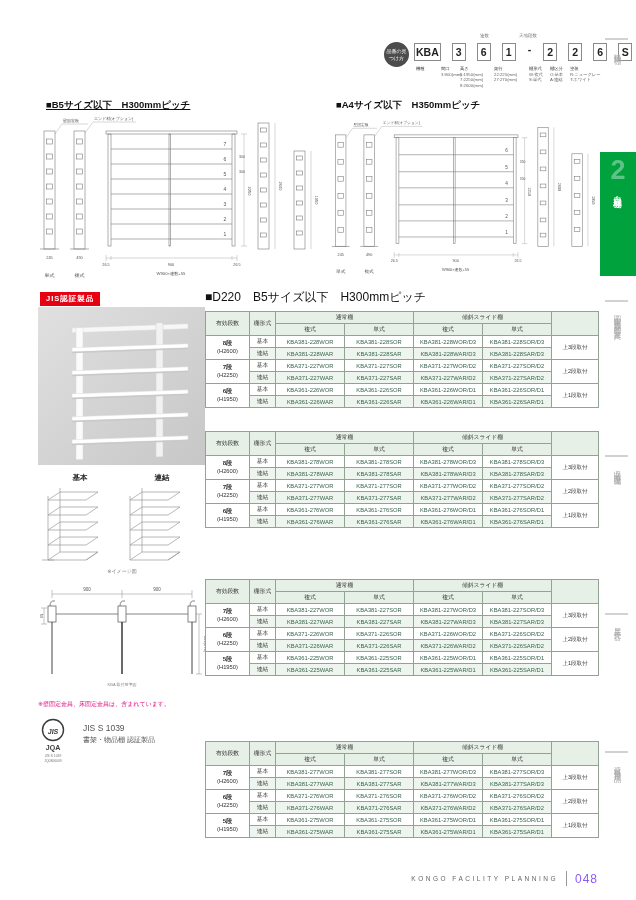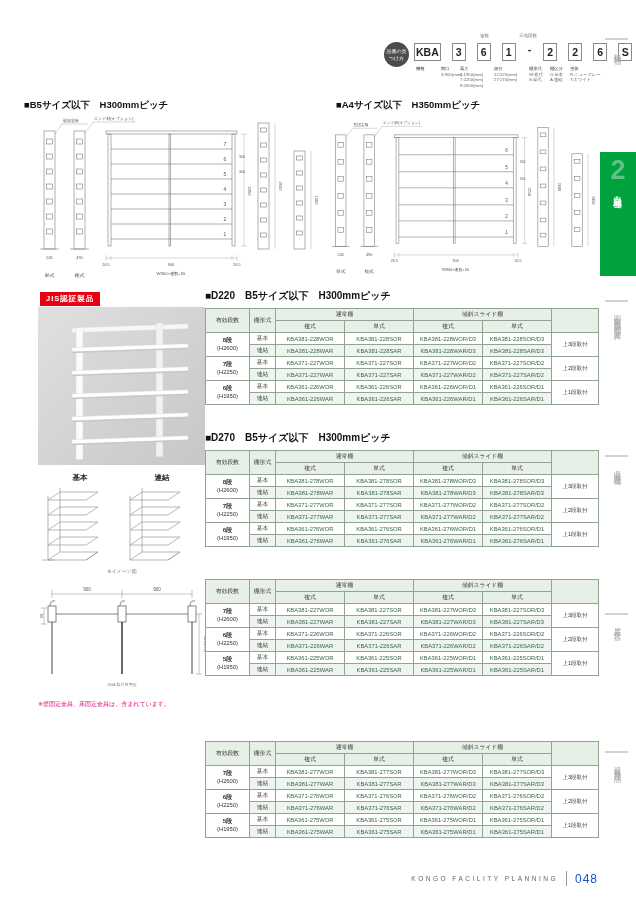--- a/index.html
+++ b/index.html
@@ -19,21 +19,21 @@
   .toplabel.t1{left:96px;top:3px;}
   .toplabel.t2{left:135px;top:3px;}
   .annos{position:absolute;left:30px;top:36px;width:186px;height:30px;}
   .anno{position:absolute;top:0;font-size:4.3px;color:#666;line-height:1.3;white-space:nowrap;}
   .anno .albl{color:#3a3a3a;}
   .anno.a1{left:2px;}  .anno.a2{left:27px;} .anno.a3{left:46px;} .anno.a4{left:80px;}
   .anno.a5{left:115px;}.anno.a6{left:136px;}.anno.a7{left:156px;}
 
   
   .sechead{position:absolute;top:99px;font-size:9.5px;font-weight:bold;color:#111;}
-  .sechead.b5{left:24px;} .sechead.a4{left:336px;}
+  .sechead.b5{left:46px;text-decoration:underline;} .sechead.a4{left:336px;}
 
   
   .draw{position:absolute;top:113px;height:178px;}
   .draw.b5{left:36px;width:292px;}
   .draw.a4{left:328px;width:276px;}
   .draw svg{width:100%;height:100%;}
   .draw text{fill:#555;}
   .draw .ln{stroke:#7a7a7a;stroke-width:.6;fill:none;}
   .draw .dim{stroke:#9a9a9a;stroke-width:.4;fill:none;}
 
@@ -47,21 +47,21 @@
   .imagediag svg,.plandiag svg,.photo svg{width:100%;height:100%;}
   .rednote{position:absolute;left:38px;top:700px;font-size:6px;color:#e4007f;}
   .jisblock{position:absolute;left:38px;top:718px;display:flex;gap:9px;align-items:flex-start;}
   .jistexts{margin-top:5px;color:#555;}
   .jis1{font-size:8.5px;margin:0 0 2px;}
   .jis2{font-size:7px;margin:0;}
 
   
   .tblsec{position:absolute;left:205px;width:393px;}
   .tblsec.t1{top:289px;} .tblsec.t2{top:431px;} .tblsec.t3{top:579px;} .tblsec.t4{top:741px;}
-  .tbltitle{font-size:10px;font-weight:bold;margin:0 0 5px;color:#111;}
+  .tbltitle{font-size:12px;font-weight:normal;margin:0 0 5px;color:#111;}
   table{border-collapse:collapse;width:100%;table-layout:fixed;}
   th,td{border:.6px solid #93a393;font-size:5.8px;text-align:center;padding:0;height:11px;color:#333;overflow:hidden;}
   th{background:#e7f0e7;font-weight:normal;}
   td.code{color:#38654d;}
   tr.ren td{background:#eef4ee;}
   td.dan{font-size:5.8px;line-height:1.35;background:#fff;}
   td.dan b{font-size:6.2px;}
   td.note{font-size:5.5px;background:#fff;}
 
   
@@ -76,21 +76,21 @@
                            letter-spacing:2px;margin:0 auto;color:#fff;}
   .side-item.s1{top:38px;} .side-item.s2{top:152px;height:124px;}
   .side-item.s3{top:300px;}.side-item.s4{top:455px;}
   .side-item.s5{top:613px;}.side-item.s6{top:751px;}
 
   
   .footer{position:absolute;left:370px;top:871px;width:228px;display:flex;align-items:center;
           justify-content:flex-end;gap:8px;}
   .fbrand{font-size:6.5px;letter-spacing:2.5px;color:#666;}
   .fdiv{width:1px;height:15px;background:#999;}
-  .fpage{font-size:12px;color:#1d4ed8;letter-spacing:1px;}
+  .fpage{font-size:12px;color:#8b5cf6;letter-spacing:1px;}
 </style>
 </head>
 <body>
 
 <div class="page">
 
   <div class="codefinder">
     <div class="badge">品番の見つけ方</div>
     <span class="toplabel t1">連数</span>
     <span class="toplabel t2">天地段数</span>
@@ -372,20 +372,33 @@
         <line x1="14" y1="42" x2="14" y2="94" stroke-width="1"></line>
         <line x1="84" y1="42" x2="84" y2="94" stroke-width="1.6"></line>
         <line x1="154" y1="42" x2="154" y2="94" stroke-width="1"></line>
       </g>
       <text x="84" y="106" font-size="4" fill="#888" text-anchor="middle">KBA 取付基準図</text>
     </svg>
   </div>
 
   <div class="rednote">※壁固定金具、床固定金具は、含まれています。</div>
 
+  <div class="jisblock">
+    <svg width="36" height="50" viewBox="0 0 36 50">
+      <circle cx="15" cy="12" r="10.5" fill="none" stroke="#3a3a3a" stroke-width="1.4"></circle>
+      <text x="15" y="15.5" font-size="7" font-weight="bold" font-style="italic" fill="#3a3a3a" text-anchor="middle">JIS</text>
+      <text x="15" y="32" font-size="7" font-weight="bold" fill="#3a3a3a" text-anchor="middle">JQA</text>
+      <text x="15" y="39" font-size="3.4" fill="#777" text-anchor="middle">JIS S 1039</text>
+      <text x="15" y="44" font-size="3.4" fill="#777" text-anchor="middle">JQ0806009</text>
+    </svg>
+    <div class="jistexts">
+      <p class="jis1">JIS S 1039</p>
+      <p class="jis2">書架・物品棚 認証製品</p>
+    </div>
+  </div>
 
   <div class="tblsec t1">
     <h3 class="tbltitle">■D220　B5サイズ以下　H300mmピッチ</h3>
     <table>
         <colgroup>
           <col style="width:44px">
           <col style="width:26px">
           <col style="width:69px">
           <col style="width:69px">
           <col style="width:69px">
@@ -453,21 +466,20 @@
             <td>連結</td>
             <td class="code">KBA361-226WAR</td>
             <td class="code">KBA361-226SAR</td>
             <td class="code">KBA361-226WAR/D1</td>
             <td class="code">KBA361-226SAR/D1</td>
           </tr>
         </tbody>
       </table>
   </div>
   <div class="tblsec t2">
-    <h3 class="tbltitle">■D270　B5サイズ以下　H300mmピッチ</h3>
     <table>
         <colgroup>
           <col style="width:44px">
           <col style="width:26px">
           <col style="width:69px">
           <col style="width:69px">
           <col style="width:69px">
           <col style="width:69px">
           <col style="width:47px">
         </colgroup>

